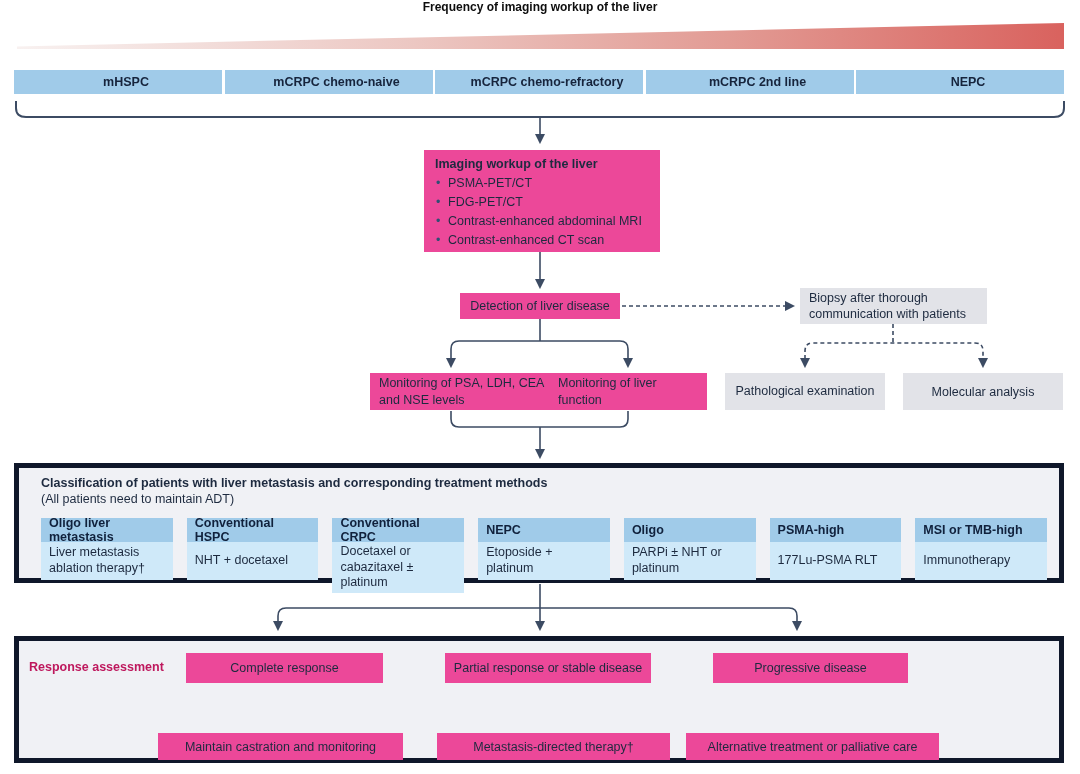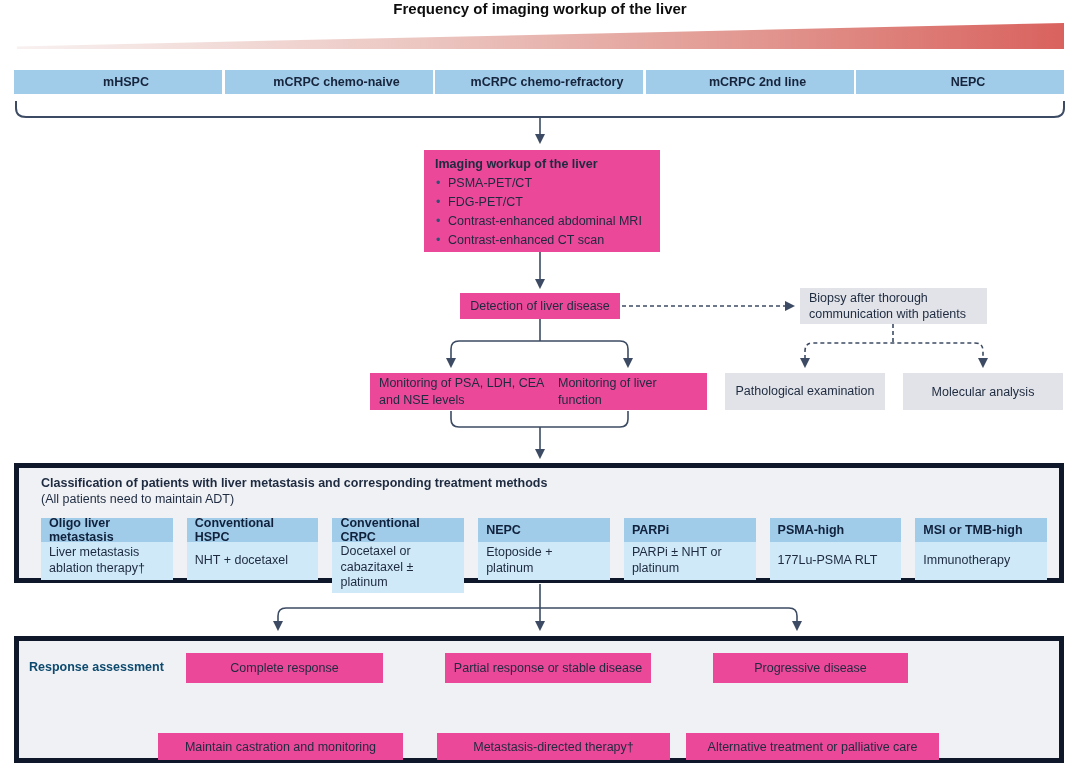--- a/index.html
+++ b/index.html
@@ -1,21 +1,21 @@
 <!DOCTYPE html>
 <html><head>
 <meta charset="utf-8">
 <style>
   html,body{margin:0;padding:0;background:#fff;}
   #page{position:relative;width:1080px;height:774px;background:#fff;overflow:hidden;
         font-family:"Liberation Sans",sans-serif;color:#1d2a3f;font-size:12.5px;}
   .abs{position:absolute;box-sizing:border-box;}
   #conn{position:absolute;left:0;top:0;z-index:0;}
   .node{z-index:2;}
-  #fig-title{left:0;top:6;width:1080px;text-align:center;font-weight:bold;font-size:15px;color:#0d0d0d;}
+  #fig-title{left:0;top:6;width:1080px;text-align:center;font-weight:bold;font-size:12px;color:#0d0d0d;}
   #wedge{left:17px;top:23px;width:1047px;height:26px;
          background:linear-gradient(to right,#f8f1f0,#ecc7c2 38%,#e29b94 68%,#d9625e 100%);
          clip-path:polygon(0 90%,100% 0%,100% 100%,0 100%);}
   #stage-row{left:14px;top:70px;width:1050px;height:24px;display:flex;justify-content:space-between;}
   .stage{width:192px;height:24px;background:#a0cbe9;display:flex;align-items:center;justify-content:center;
          font-weight:bold;color:#16243c;padding-left:16px;}
   .bluebox{background:#ec4899;color:#1d2a3f;}
   .graybox{background:#e2e3e8;color:#1d2a3f;}
   .centerbox{display:flex;align-items:center;justify-content:center;text-align:center;}
   .leftbox{display:flex;align-items:center;padding:3px 9px;line-height:1.3;}
@@ -26,21 +26,21 @@
   #imaging-box li::before{content:"•";position:absolute;left:-12px;color:#2f4f74;}
   .panel{background:#f0f1f5;border:5px solid #0f172a;}
   #class-panel{left:14px;top:463px;width:1050px;height:120px;}
   #class-title{left:22px;top:7px;width:1000px;line-height:1.28;}
   #class-title .t1{font-weight:bold;}
   #class-cols{left:22px;top:50px;width:1006px;height:62px;display:flex;gap:14px;}
   .ccol{flex:1;display:flex;flex-direction:column;}
   .chead{height:22px;background:#a0cbe9;font-weight:bold;color:#10213c;display:flex;align-items:center;padding:1px 8px;}
   .cbody{flex:1;background:#cfe9f9;display:flex;align-items:center;padding:2px 8px;line-height:1.25;}
   #resp-panel{left:14px;top:636px;width:1050px;height:127px;}
-  #resp-label{left:10px;top:19px;font-weight:bold;color:#0c4a6e;}
+  #resp-label{left:10px;top:19px;font-weight:bold;color:#be185d;}
   .outcome{top:12px;height:30px;}
   .action{top:92px;height:27px;}
 </style>
 </head>
 <body>
 
 <div id="page">
 
   <svg id="conn" width="1080" height="774">
     <defs>
@@ -115,21 +115,21 @@
       </div>
       <div class="ccol">
         <div class="chead">Conventional CRPC</div>
         <div class="cbody">Docetaxel or cabazitaxel ± platinum</div>
       </div>
       <div class="ccol">
         <div class="chead">NEPC</div>
         <div class="cbody">Etoposide + platinum</div>
       </div>
       <div class="ccol">
-        <div class="chead">PARPi</div>
+        <div class="chead">Oligo</div>
         <div class="cbody">PARPi ± NHT or platinum</div>
       </div>
       <div class="ccol">
         <div class="chead">PSMA-high</div>
         <div class="cbody">177Lu-PSMA RLT</div>
       </div>
       <div class="ccol">
         <div class="chead">MSI or TMB-high</div>
         <div class="cbody">Immunotherapy</div>
       </div>

